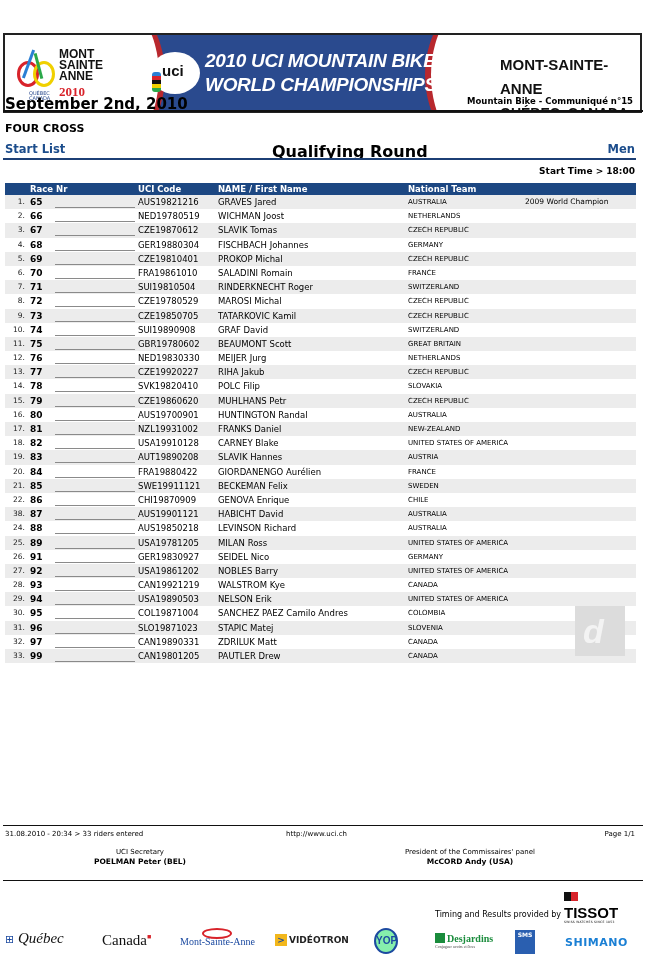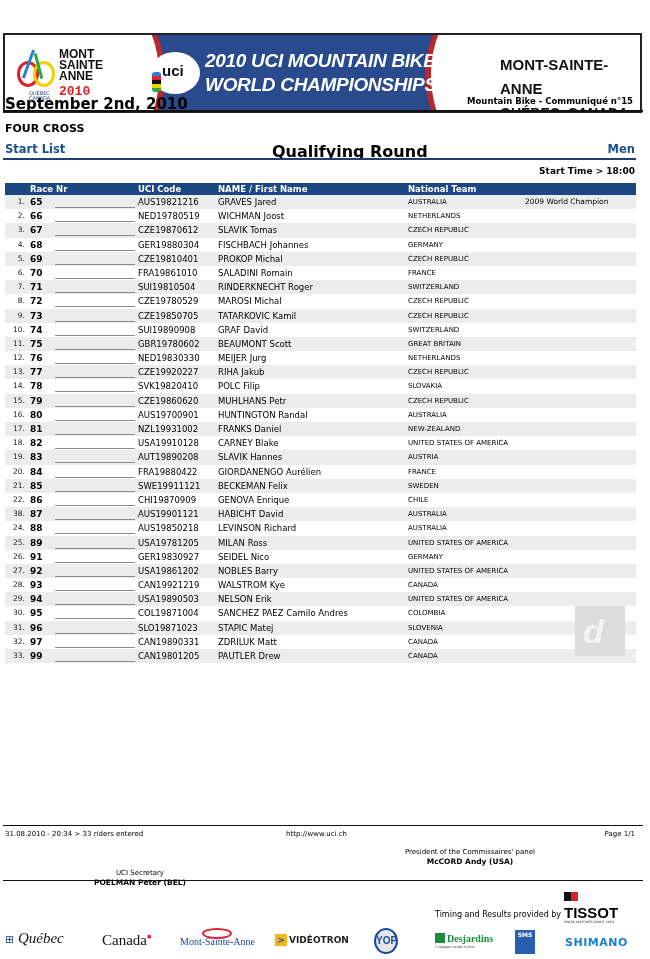--- a/index.html
+++ b/index.html
@@ -13,21 +13,21 @@
   .banner .right-white { position: absolute; right: 0; top: 0; width: 140px; height: 76px; background: #fff; }
   .banner .right-curve { position: absolute; right: 95px; top: -40px; width: 120px; height: 160px; border-radius: 50%; background: #fff; border-left: 6px solid #b8282e; }
   .msa-logo { position: absolute; left: 8px; top: 8px; width: 100px; height: 62px; }
   .wheel { position: absolute; width: 22px; height: 26px; border-radius: 50%; border: 3px solid; }
   .wheel.red { left: 4px; top: 18px; border-color: #d8232a; }
   .wheel.yellow { left: 20px; top: 18px; border-color: #f0d000; }
   .frame { position: absolute; left: 14px; top: 6px; width: 3px; height: 30px; background: #2a7fd4; transform: rotate(20deg); }
   .frame2 { position: absolute; left: 24px; top: 10px; width: 3px; height: 26px; background: #2aa84a; transform: rotate(-15deg); }
   .msa-text { position: absolute; left: 46px; top: 6px; font-family: "Liberation Sans", sans-serif; font-weight: bold; font-size: 12px; line-height: 11px; color: #111; }
   .msa-sub { position: absolute; left: 16px; top: 48px; font-size: 5px; line-height: 5px; color: #2a4a8e; }
-  .msa-year { position: absolute; left: 46px; top: 41px; font-family: Liberation Mono, monospace; font-weight: bold; font-size: 13px; color: #d8232a; }
+  .msa-year { position: absolute; left: 46px; top: 41px; font-family: Liberation Serif, serif; font-weight: bold; font-size: 13px; color: #d8232a; }
   .uci-logo { position: absolute; left: 145px; top: 17px; width: 50px; height: 42px; border-radius: 50%; background: #fff; }
   .uci-logo span { position: absolute; left: 12px; top: 10px; font-family: "Liberation Sans", sans-serif; font-weight: bold; font-size: 15px; color: #111; }
   .uci-stripes { position: absolute; left: 2px; top: 20px; width: 9px; height: 20px; background: linear-gradient(#2a7fd4 0 20%, #d8232a 20% 40%, #111 40% 60%, #f0d000 60% 80%, #2aa84a 80% 100%); border-radius: 3px; }
   .banner-title { position: absolute; left: 200px; top: 14px; font-family: "Liberation Sans", sans-serif; font-weight: bold; font-style: italic; font-size: 19px; line-height: 24px; color: #fff; letter-spacing: -0.3px; }
   .banner-venue { position: absolute; right: 8px; top: 18px; text-align: left; font-family: "Liberation Sans", sans-serif; font-weight: bold; font-size: 15px; line-height: 24px; color: #111; width: 132px; }
   .banner-venue .l2 { font-size: 14px; }
 
   .date-line { position: absolute; left: 5px; top: 95px; font-size: 15px; font-weight: bold; }
   .communique { position: absolute; right: 17px; top: 96px; font-size: 8.5px; font-weight: bold; }
   .rule-top { position: absolute; left: 3px; top: 110px; width: 640px; height: 2px; background: #111; }
@@ -55,42 +55,42 @@
 
   .watermark { position: absolute; left: 575px; top: 606px; width: 50px; height: 50px; background: #dcdcdc; }
   .watermark span { position: absolute; left: 8px; top: 6px; font-size: 34px; font-weight: bold; font-style: italic; color: #f3f3f3; font-family: "Liberation Sans", sans-serif; }
 
   .rule-foot { position: absolute; left: 3px; top: 825px; width: 640px; height: 1px; background: #111; }
   .foot-left { position: absolute; left: 5px; top: 830px; font-size: 7px; }
   .foot-mid { position: absolute; left: 286px; top: 830px; font-size: 7px; }
   .foot-right { position: absolute; right: 15px; top: 830px; font-size: 7px; }
   .sig { position: absolute; top: 847px; text-align: center; font-size: 7px; line-height: 10px; }
   .sig b { display: block; font-size: 7.5px; }
-  .sig.s1 { left: 70px; width: 140px; margin-top: 21px; }
+  .sig.s1 { left: 70px; width: 140px; }
   .sig.s2 { left: 395px; width: 150px; }
   .rule-foot2 { position: absolute; left: 3px; top: 880px; width: 640px; height: 1px; background: #111; }
 
   .timing { position: absolute; left: 435px; top: 910px; font-size: 8px; }
   .tissot { position: absolute; left: 564px; top: 886px; width: 72px; text-align: left; }
   .tissot .cross { display: inline-block; width: 14px; height: 9px; background: #111; position: relative; }
   .tissot .cross::after { content: ""; position: absolute; right: 0; top: 0; width: 7px; height: 9px; background: #d8232a; }
   .tissot .brand { font-family: "Liberation Sans", sans-serif; font-weight: bold; font-size: 15px; line-height: 15px; }
   .tissot .tag { font-size: 3px; letter-spacing: 0.3px; }
 
   .sponsors { position: absolute; left: 0; top: 928px; width: 650px; height: 28px; }
   .sp { position: absolute; top: 0; font-family: "Liberation Serif", serif; white-space: nowrap; }
   .sp.quebec { left: 5px; top: 2px; font-size: 15px; font-style: italic; color: #111; text-align: right; }
   .sp.quebec .fleur { font-family: "DejaVu Sans", sans-serif; font-style: normal; color: #1c4aa0; font-size: 11px; }
   .sp.canada { left: 102px; top: 4px; font-size: 15px; color: #111; }
   .sp.canada sup { color: #d8232a; font-size: 7px; }
   .sp.msa { left: 180px; top: 8px; font-size: 10px; color: #1c4aa0; }
   .sp.msa::before { content: ""; position: absolute; left: 22px; top: -8px; width: 26px; height: 7px; border: 2px solid #d8232a; border-radius: 50%; }
   .sp.video { left: 275px; top: 6px; font-family: "DejaVu Sans", sans-serif; font-size: 9px; font-weight: bold; color: #222; }
   .sp.video .play { display: inline-block; width: 12px; height: 12px; background: #f2b71c; color: #1c4aa0; font-size: 9px; line-height: 12px; text-align: center; margin-right: 2px; }
-  .sp.yop { left: 374px; top: 0; width: 24px; height: 26px; border-radius: 50%; background: #e5e5e5; border: 2px solid #1c4aa0; font-family: "Liberation Sans", sans-serif; font-weight: bold; font-size: 10px; color: #1c4aa0; text-align: center; line-height: 22px; }
+  .sp.yop { left: 374px; top: 0; width: 24px; height: 26px; border-radius: 50%; background: #86efac; border: 2px solid #1c4aa0; font-family: "Liberation Sans", sans-serif; font-weight: bold; font-size: 10px; color: #1c4aa0; text-align: center; line-height: 22px; }
   .sp.desj { left: 435px; top: 5px; font-size: 10px; color: #1a8c3c; font-weight: bold; }
   .sp.desj .sq { display: inline-block; width: 10px; height: 10px; background: #1a8c3c; margin-right: 2px; vertical-align: -1px; }
   .sp.desj small { display: block; font-size: 4px; color: #444; font-weight: normal; }
   .sp.sms { left: 515px; top: 2px; width: 20px; height: 24px; background: #2a5fb0; color: #fff; font-size: 6px; font-family: "DejaVu Sans", sans-serif; font-weight: bold; text-align: center; line-height: 8px; padding-top: 1px; }
   .sp.shimano { left: 565px; top: 8px; font-family: "DejaVu Sans", sans-serif; font-weight: bold; font-size: 11px; color: #1a7fd4; letter-spacing: 0.5px; }
 </style>
 </head>
 <body>
 
 <div class="banner">

